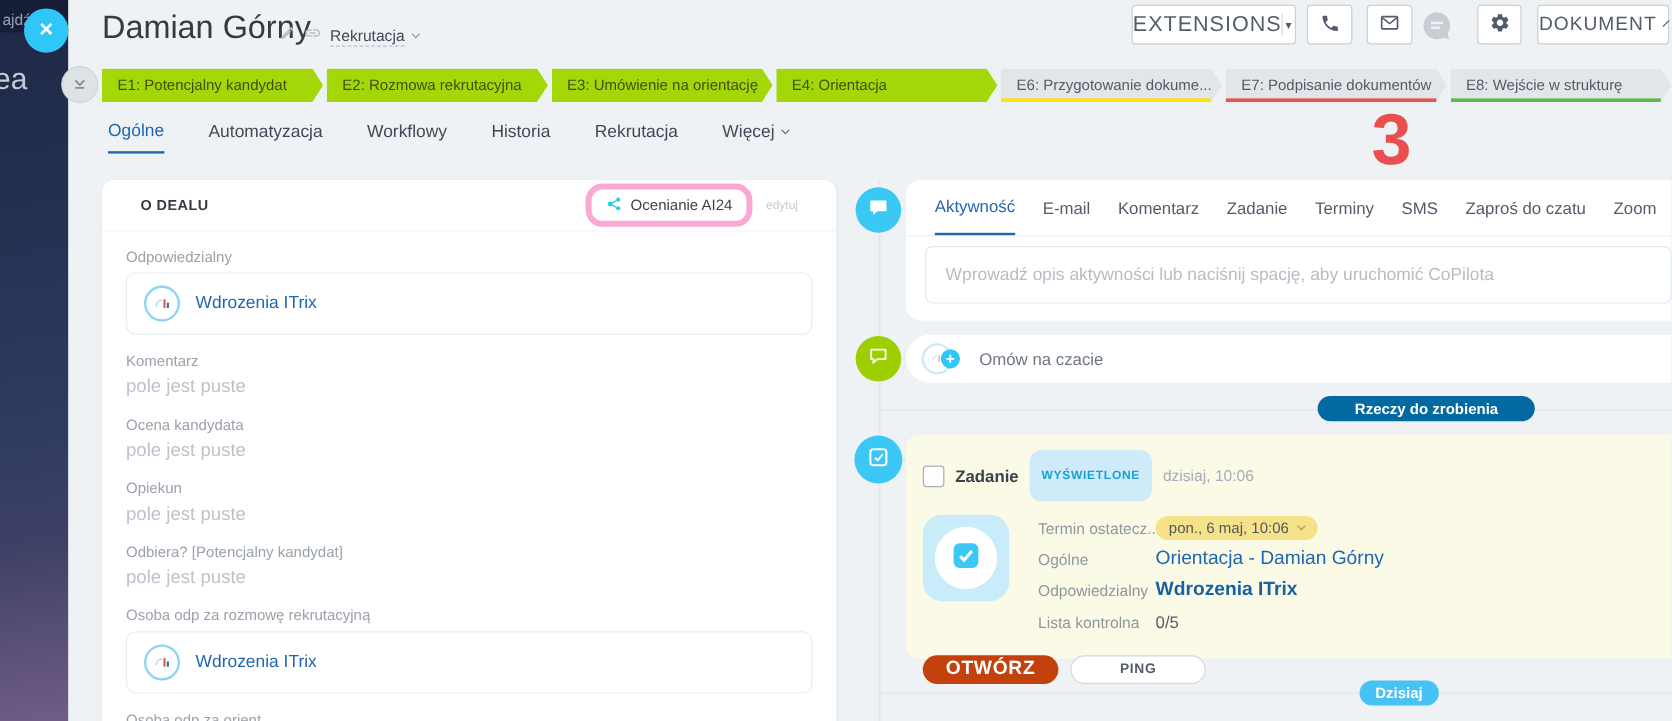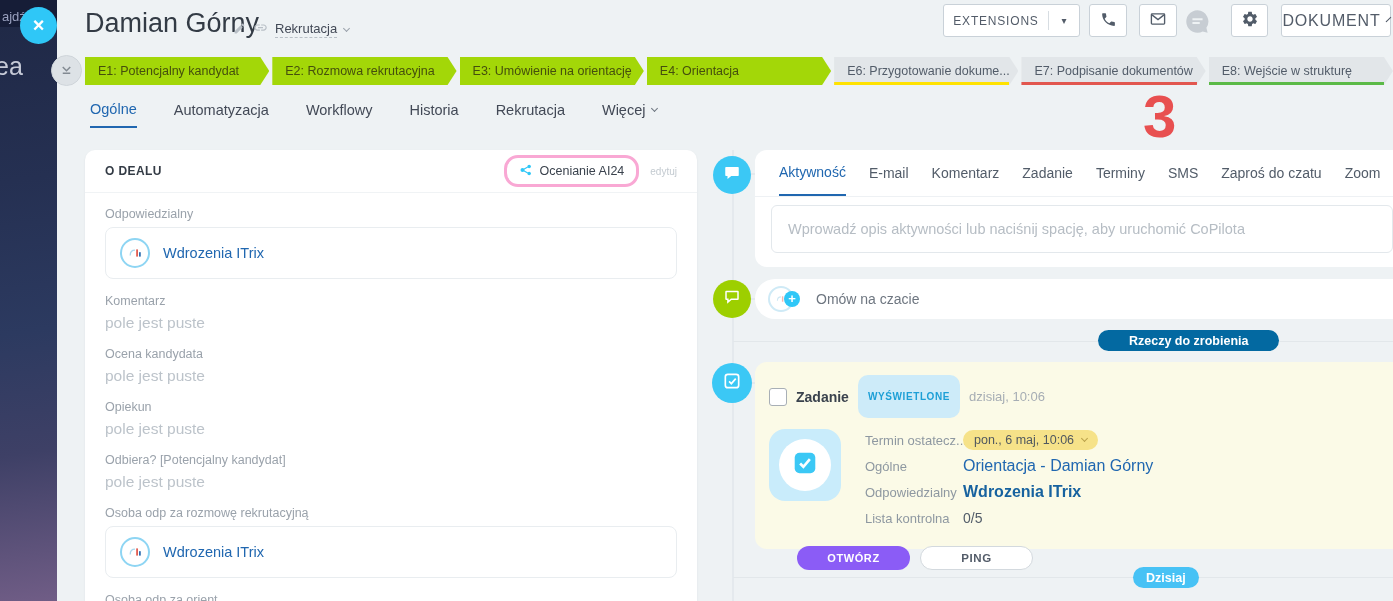--- a/index.html
+++ b/index.html
@@ -22,21 +22,21 @@
     background:#dde2e6;border:1px solid #cfd5da;z-index:40;display:flex;align-items:center;justify-content:center;cursor:pointer;padding:0;box-sizing:border-box;}
 
   
   .page-title{position:absolute;left:85px;top:8px;font-size:27px;color:#333b45;}
   .title-tools{position:absolute;left:233px;top:20px;display:flex;align-items:center;gap:7px;z-index:5;}
   .pipeline-name{font-size:13px;color:#424956;border-bottom:1px dashed #b9c0c7;padding-bottom:1px;cursor:pointer;}
 
   .tb-btn{position:absolute;top:4px;height:33px;background:#fff;border:1px solid #c9d1d8;border-radius:3px;
     display:flex;align-items:center;justify-content:center;box-sizing:border-box;color:#535c69;cursor:pointer;font-family:inherit;}
   .tb-extensions{left:943px;width:137px;gap:0;padding:0;}
-  .tb-extensions .lbl{flex:1;text-align:center;font-size:12px;letter-spacing:.8px;}
+  .tb-extensions .lbl{flex:1;text-align:center;font-size:18px;letter-spacing:.8px;}
   .tb-extensions .split{width:1px;height:19px;background:#d7dde2;}
   .tb-extensions .car{width:30px;text-align:center;font-size:10px;color:#535c69;}
   .tb-phone{left:1089px;width:38px;}
   .tb-mail{left:1139px;width:38px;}
   .tb-chat-disabled{position:absolute;left:1184px;top:8px;width:27px;height:27px;border:none;background:transparent;padding:0;}
   .tb-gear{left:1231px;width:37px;}
   .tb-document{left:1281px;width:110px;font-size:16px;letter-spacing:.8px;gap:8px;}
 
   .chev{display:inline-block;width:6px;height:6px;border-right:1.6px solid currentColor;border-bottom:1.6px solid currentColor;
     transform:rotate(45deg);margin-top:-3px;}
@@ -53,23 +53,23 @@
   
   .nav-tabs{position:absolute;left:90px;top:101px;display:flex;gap:37px;font-size:14.5px;color:#424956;}
   .nav-tab{padding-bottom:9px;cursor:pointer;display:flex;align-items:center;gap:7px;}
   .nav-tab.active{color:#2067b0;border-bottom:2px solid #2067b0;}
 
   .annotation-num{position:absolute;left:1143px;top:82px;font-size:60px;font-weight:bold;color:#e85050;z-index:20;}
 
   
   .deal-card{position:absolute;left:85px;top:150px;width:612px;bottom:0;background:#fff;border-radius:10px 10px 0 0;
     box-shadow:0 1px 2px rgba(60,70,80,.10);overflow:hidden;}
-  .deal-head{height:42px;display:flex;align-items:center;padding:0 20px;border-bottom:1px solid #f0f3f5;}
+  .deal-head{height:42px;display:flex;align-items:center;padding:0 32px;border-bottom:1px solid #f0f3f5;}
   .deal-title{font-size:12px;font-weight:bold;color:#333b45;letter-spacing:.4px;}
-  .ai-pill{margin-left:auto;display:flex;align-items:center;gap:7px;height:26px;padding:0 12px;border:3px solid #f9a8d4;
+  .ai-pill{margin-left:auto;display:flex;align-items:center;gap:7px;height:26px;padding:0 12px;border:5px solid #f9a8d4;
     border-radius:14px;font-size:12.5px;color:#3a424d;background:#fff;cursor:pointer;}
   .edit-link{margin-left:11px;color:#c3cad0;font-size:10px;cursor:pointer;}
   .deal-body{padding:12px 20px 0 20px;}
   .f-label{font-size:12.5px;color:#9aa2ab;margin:15px 0 6px;}
   .f-label.first{margin-top:2px;}
   .f-empty{font-size:15.5px;color:#bcc3ca;}
   .user-box{height:50px;border:1px solid #e9edf0;border-radius:8px;display:flex;align-items:center;padding:0 14px;gap:13px;background:#fff;cursor:pointer;}
   .avatar{width:26px;height:26px;border-radius:50%;border:2px solid #8ed5f3;display:flex;align-items:center;justify-content:center;background:#fff;flex:none;}
   .user-link{color:#2067b0;font-size:14.5px;text-decoration:none;cursor:pointer;}
 
@@ -114,22 +114,22 @@
   .task-icon-circle{width:52px;height:52px;background:#fff;border-radius:50%;display:flex;align-items:center;justify-content:center;}
   .task-fields{margin-left:24px;}
   .task-row{display:flex;align-items:center;margin-bottom:4px;height:22px;}
   .task-row-label{width:98px;color:#8e98a1;font-size:13px;white-space:nowrap;flex:none;}
   .deadline-pill{background:#f6e289;border-radius:12px;padding:3px 11px;font-size:12.5px;color:#50585f;display:flex;gap:8px;align-items:center;cursor:pointer;}
   .deadline-pill .chev{color:#b9a14a;}
   .task-link{color:#2067b0;font-size:16px;text-decoration:none;cursor:pointer;}
   .task-link.bold{font-weight:bold;color:#17629f;}
   .task-count{color:#525c69;font-size:14px;}
   .task-actions{display:flex;gap:10px;margin-top:13px;}
-  .btn-open{width:113px;height:24px;border-radius:12px;background:#8b5cf6;color:#fff;font-size:11px;font-weight:bold;
-    letter-spacing:.6px;border:none;cursor:pointer;font-family:inherit;margin-left:28px;}
+  .btn-open{width:113px;height:24px;border-radius:12px;background:#c2410c;color:#fff;font-size:16px;font-weight:bold;
+    letter-spacing:.6px;border:none;cursor:pointer;font-family:inherit;}
   .btn-ping{width:113px;height:24px;border-radius:12px;background:#fff;border:1px solid #d3d9de;color:#535c69;
     font-size:11.5px;font-weight:bold;letter-spacing:.6px;cursor:pointer;font-family:inherit;}
 
   .today-divider{position:absolute;left:733px;right:0;top:577px;height:1px;background:#e2e7ea;}
   .today-badge{position:absolute;left:1133px;top:567px;height:21px;padding:0 13px;background:#47c2f5;border-radius:11px;
     color:#fff;font-size:12.5px;font-weight:bold;display:flex;align-items:center;z-index:4;}
 </style>
 </head>
 <body>
 

